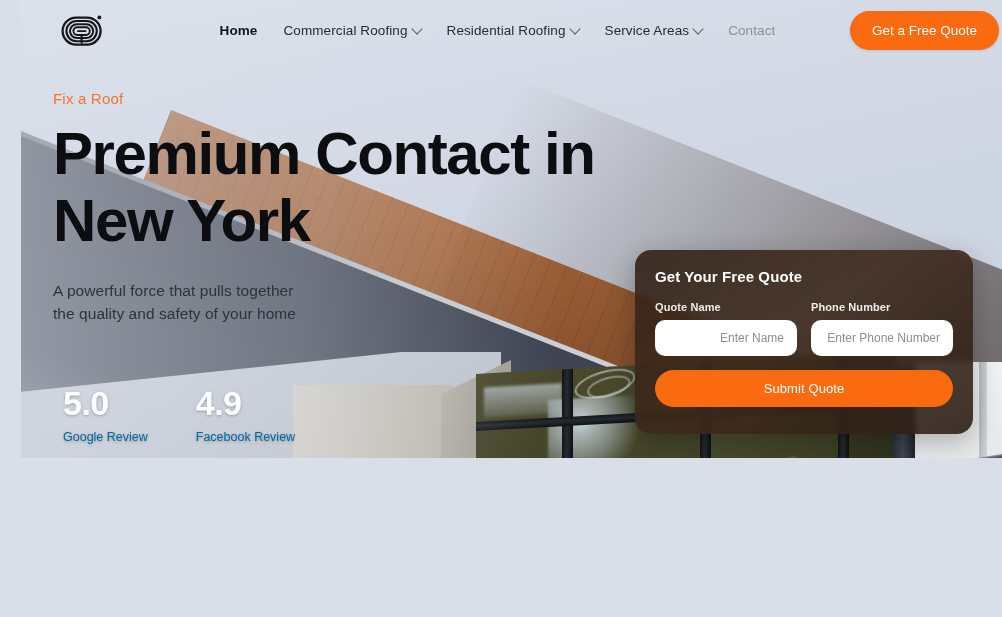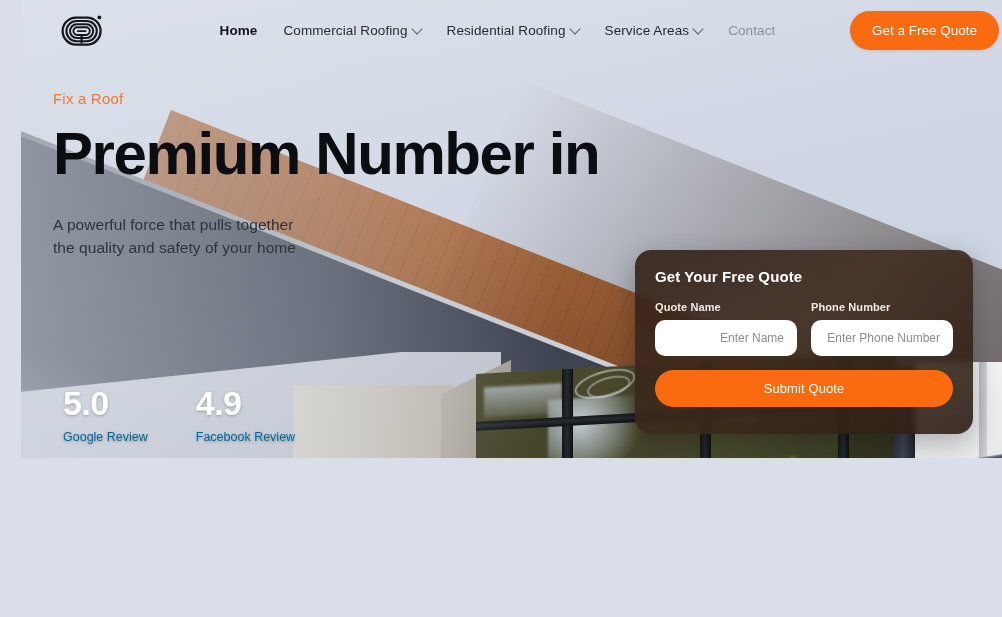--- a/index.html
+++ b/index.html
@@ -529,21 +529,22 @@
         <span>Contact</span>
       </div>
     </nav>
 
     <button class="cta-header">Get a Free Quote</button>
   </header>
 
   <section class="hero">
     <div class="eyebrow">Fix a Roof</div>
     <h1 class="headline">
-      <span>Premium Number in</span><br>
+      <span>Premium Contact in</span><br>
+      <span>New York</span>
     </h1>
     <p class="subhead">
       <span>A powerful force that pulls together</span><br>
       <span>the quality and safety of your home</span>
     </p>
   </section>
 
   <div class="stats">
     <div>
       <div class="stat-value">5.0</div>

